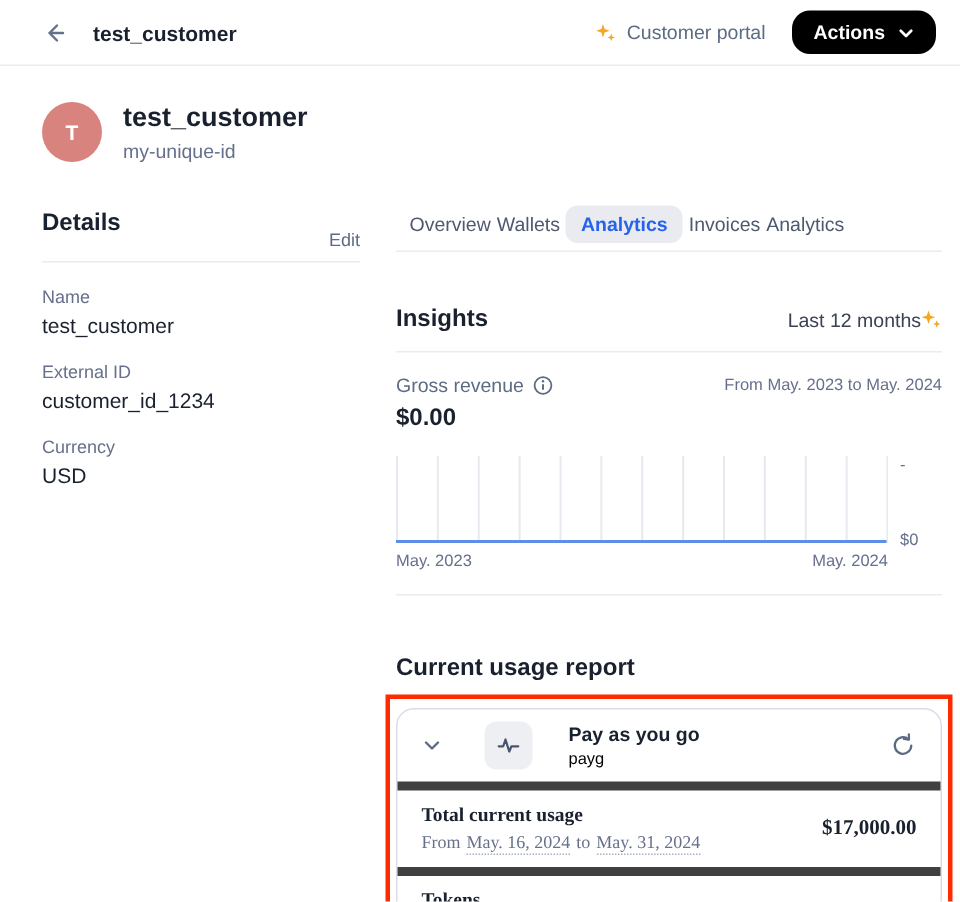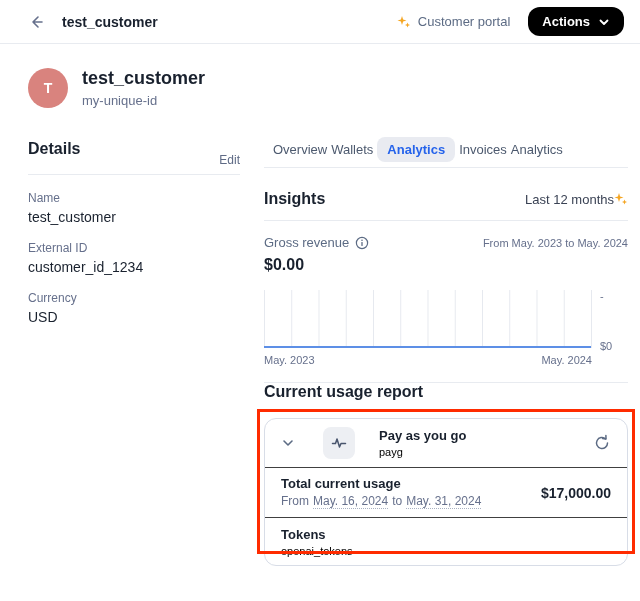--- a/index.html
+++ b/index.html
@@ -37,46 +37,46 @@
   .field { margin-top:16px; }
   .field-label { font-size:12px; color:#66708C; margin-bottom:4px; }
   .field-value { font-size:14px; color:#19212E; }
 
   
   .tabs { display:flex; align-items:center; gap:4px; height:26px; margin-left:9px; }
   .tab { font-size:13px; color:#4C596E; cursor:pointer; padding:5px 0; }
   .tab.active { color:#2563EB; font-weight:bold; background:#E9EBF1; border-radius:8px; padding:5px 10px; }
 
   
-  .insights-head { display:flex; align-items:center; justify-content:space-between; margin-top:22px; }
+  .insights-head { display:flex; align-items:center; justify-content:space-between; margin-top:36px; }
   .period-btn { display:flex; align-items:center; gap:0; font-size:13px; color:#3A4254; cursor:pointer; }
   .metric-row { display:flex; align-items:flex-start; justify-content:space-between; margin-top:14px; }
   .metric-label { display:flex; align-items:flex-end; gap:6px; font-size:13px; color:#5C6B84; }
   .metric-range { font-size:11px; color:#66708C; padding-top:2px; }
   .metric-value { font-size:16px; font-weight:bold; margin-top:6px; }
 
   .chart-wrap { display:flex; margin-top:16px; }
   .plot { position:relative; flex:1; height:58px;
     background-image:linear-gradient(to right,#E6E9EF 1px, transparent 1px);
     background-size:calc(100%/12) 100%; border-right:1px solid #E6E9EF; }
   .plot-line { position:absolute; left:0; right:0; bottom:0; height:2px; background:#5D8FE6; }
   .ylabels { width:36px; flex:none; display:flex; flex-direction:column; justify-content:space-between;
     padding-left:8px; font-size:11px; color:#66708C; }
   .ylabels .y-bottom { transform:translateY(4px); }
   .xlabels { display:flex; justify-content:space-between; font-size:11px; color:#66708C;
     margin-top:6px; padding-right:36px; }
 
   
-  .usage-title { font-size:16px; font-weight:bold; }
+  .usage-title { font-size:16px; font-weight:bold; margin-top:40px; }
   .usage-wrap { position:relative; margin-top:17px; }
   .annotation-box { position:absolute; top:-9px; left:-7px; right:-7px; height:145px;
     border:3px solid #FF2B00; z-index:5; pointer-events:none; }
   .usage-card { border:1px solid #D8DDE7; border-radius:12px; background:#fff; }
   .card-row { display:flex; align-items:center; padding:8px 16px; min-height:48px;gap:12px; }
-  .card-row + .card-row { border-top:1px solid #404040; }
+  .card-row + .card-row { border-top:6px solid #404040;font-family:Liberation Serif, serif; }
   .chev-btn { width:16px; height:16px; color:#5C6B84; cursor:pointer; display:flex; align-items:center; }
   .plan-icon-box { width:32px; height:32px; border-radius:8px; background:#EDEFF3; margin-left:14px;
     display:flex; align-items:center; justify-content:center; color:#49556D; }
   .row-text { margin-left:12px; }
   .row-title { font-size:13px; font-weight:bold; }
   .row-sub { font-size:11px; color:#000000; margin-top:3px; }
   .refresh-btn { margin-left:auto; width:18px; height:18px; color:#5C6B84; cursor:pointer; }
   .amount { margin-left:auto; font-size:14px; font-weight:bold; }
   .dotted { border-bottom:1px dotted #A8B1C2; cursor:default; }
   .sub-line { font-size:12px; color:#66708C; margin-top:3px; display:flex; gap:4px; }

